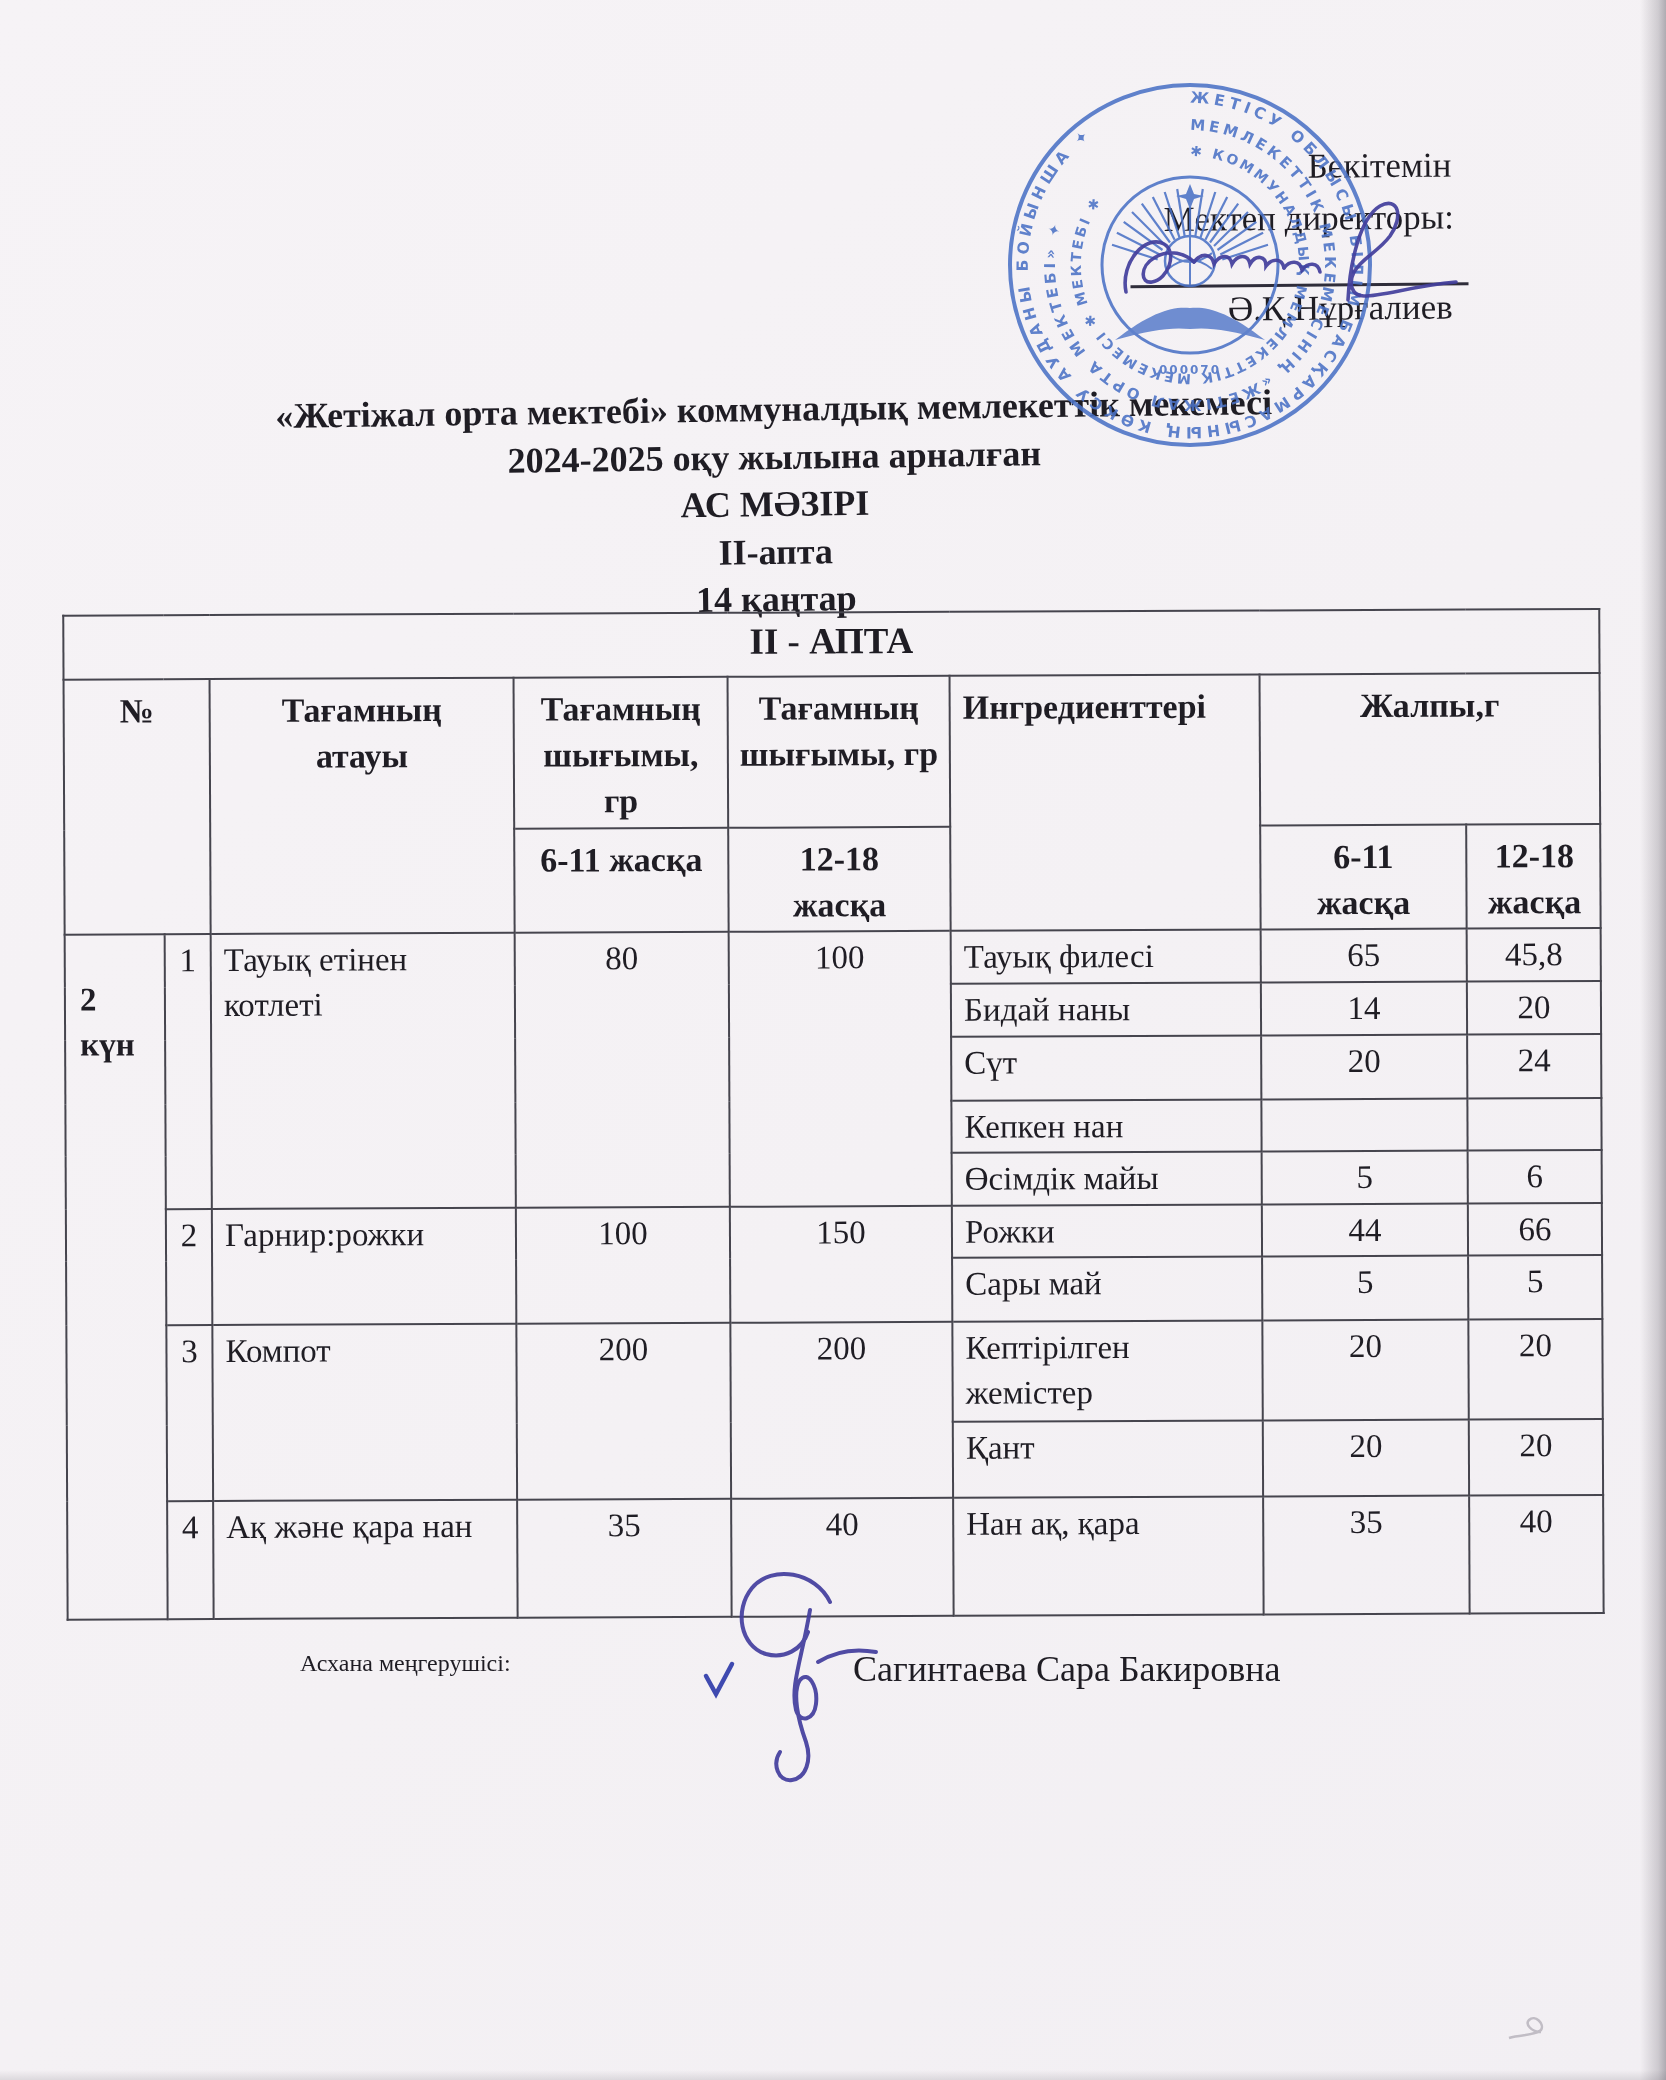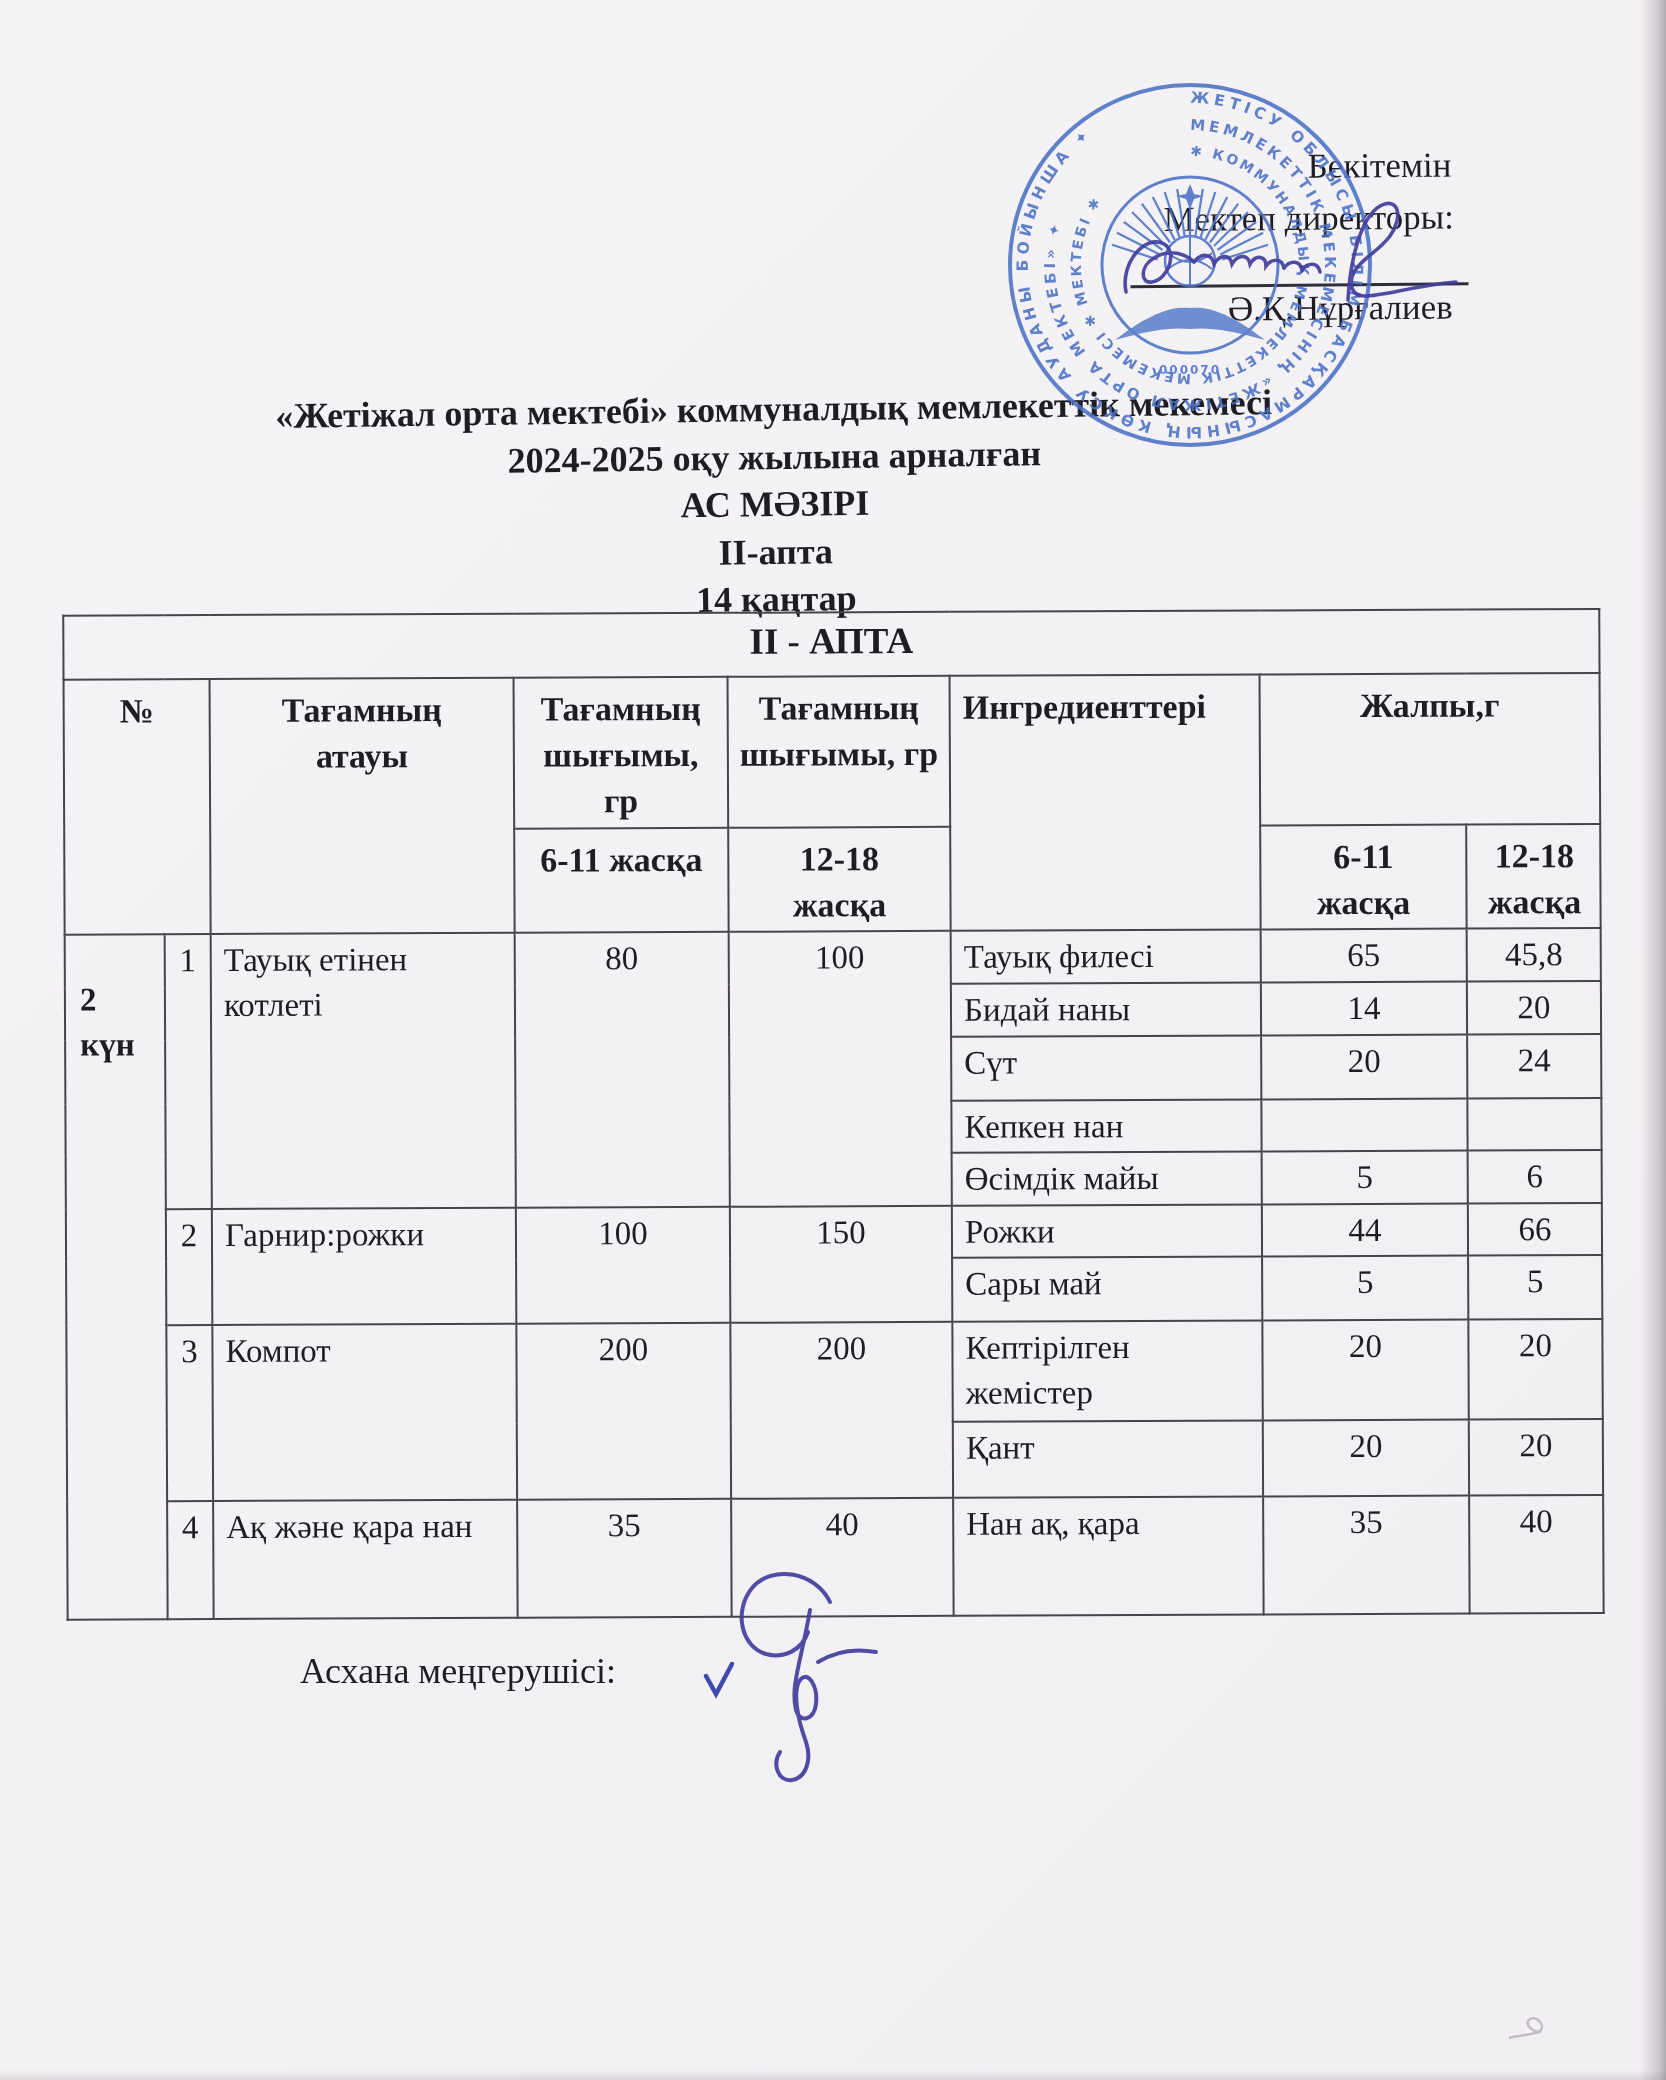--- a/index.html
+++ b/index.html
@@ -40,21 +40,21 @@
   .narrow120{display:inline-block; width:118px;}
   .narrow110{display:inline-block; width:108px;}
   tbody td{font-size:33px; line-height:1.35; padding:3px 8px;}
   td.day{font-weight:bold; padding:42px 0 0 14px;}
   td.day span{display:block; width:62px;}
   td.num{text-align:center; padding-left:2px; padding-right:2px;}
   td.dish{text-align:left; padding-left:12px;}
   td.ing{text-align:left; padding-left:12px;}
   td.cnum{text-align:center;}
   
-  .footer-label{position:absolute; left:300px; top:1650px; font-size:36px; z-index:1;}
+  .footer-label{position:absolute; left:300px; top:1650px; font-size:24px; z-index:1;}
   .footer-name{position:absolute; left:853px; top:1648px; font-size:36px; z-index:1;}
   .check{position:absolute; left:700px; top:1658px; width:40px; height:45px; z-index:2;}
   .mgr-sig{position:absolute; left:712px; top:1562px; width:170px; height:235px; z-index:2;}
   .artifact{position:absolute; left:1495px; top:1998px; width:70px; height:50px; opacity:.55;}
 </style>
 </head>
 <body>
 
 <div class="page">
 
@@ -235,20 +235,21 @@
   <svg class="check" viewBox="0 0 40 45">
     <path d="M6 18 L16 36 L32 6" stroke="#3f4ab0" stroke-width="4.5" fill="none" stroke-linecap="round"></path>
   </svg>
   <svg class="mgr-sig" viewBox="0 0 170 235">
     <g stroke="#433e9e" stroke-width="4" fill="none" stroke-linecap="round" opacity=".92">
       <path d="M118 40 C 104 10 60 2 40 26 C 22 48 28 84 54 92 C 72 97 90 88 96 70"></path>
       <path d="M98 48 C 90 96 78 124 84 148 C 88 162 102 158 104 142 C 106 124 96 108 88 118 C 80 130 86 158 94 180 C 100 198 94 216 80 218 C 66 220 60 202 68 190"></path>
       <path d="M106 100 C 122 90 142 86 164 90"></path>
     </g>
   </svg>
+  <div class="footer-name">Сагинтаева Сара Бакировна</div>
 
   <svg class="artifact" viewBox="0 0 70 50">
     <path d="M14 40 C 26 36 40 38 46 32 C 50 26 40 16 34 22 C 30 26 36 34 46 34" stroke="#9a95a0" stroke-width="2.5" fill="none"></path>
   </svg>
 
   <div class="edge-shadow-right"></div>
   <div class="edge-shadow-bottom"></div>
 </div>
 
 </body></html>

